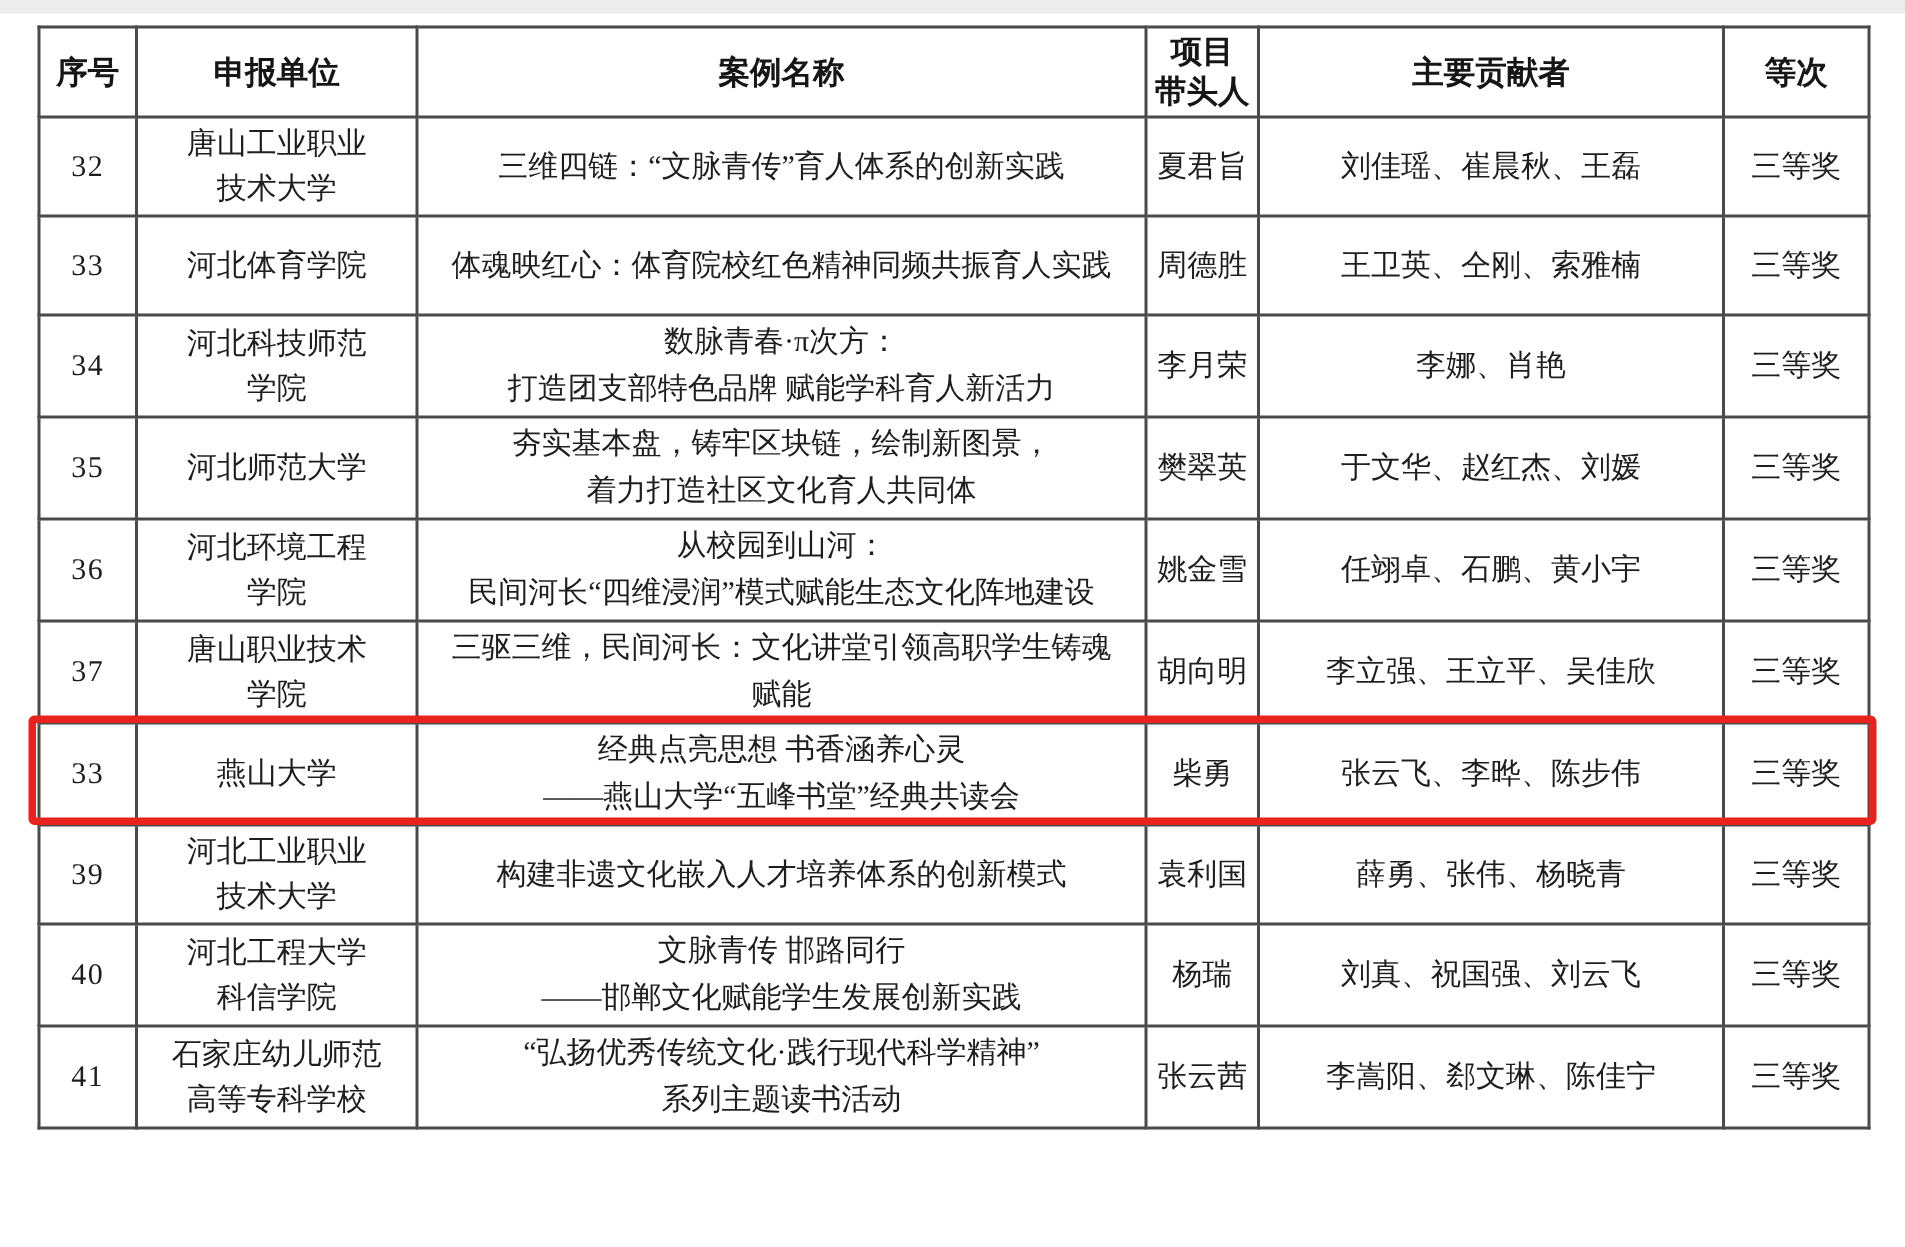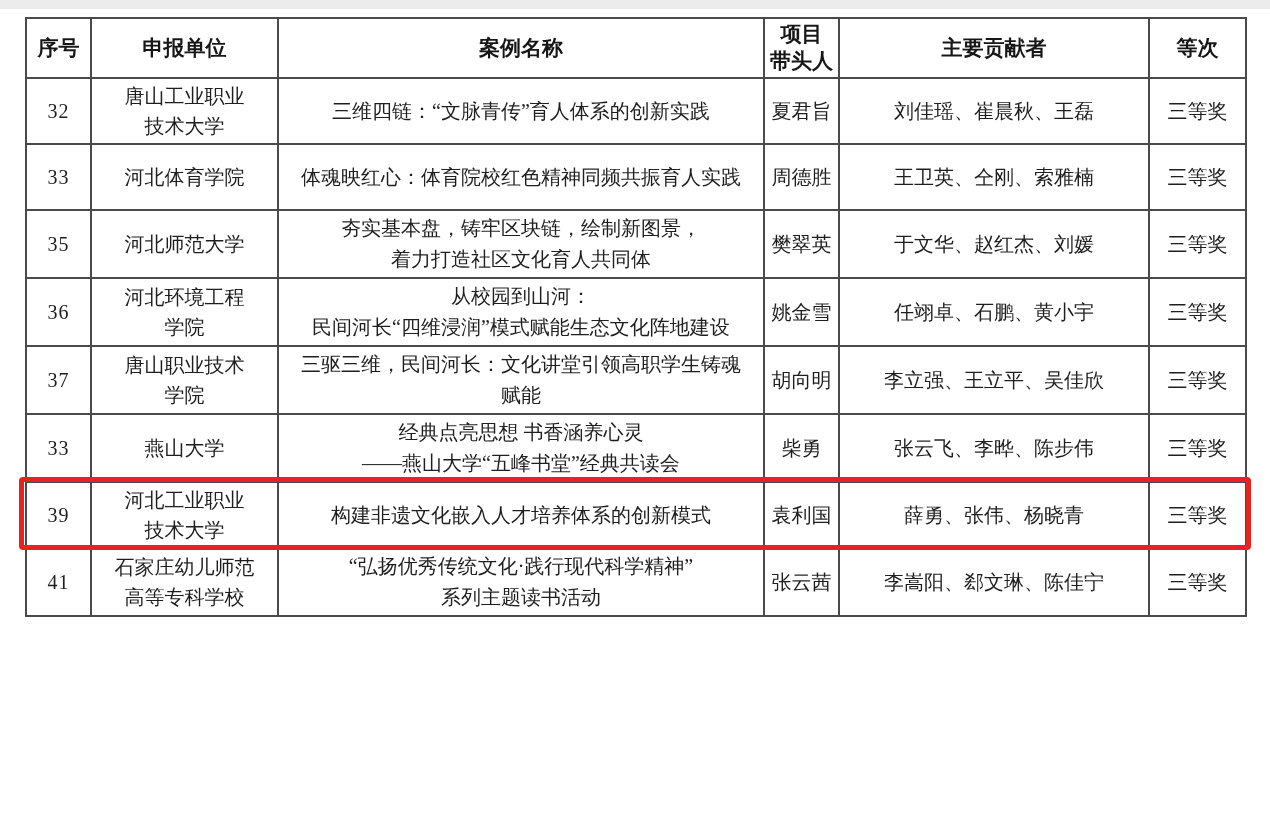--- a/index.html
+++ b/index.html
@@ -79,20 +79,30 @@
     </tr>
       <tr>
       <td class="c-no">33</td>
       <td class="c-unit">河北体育学院</td>
       <td class="c-case">体魂映红心：体育院校红色精神同频共振育人实践</td>
       <td class="c-leader">周德胜</td>
       <td class="c-contrib">王卫英、仝刚、索雅楠</td>
       <td class="c-grade">三等奖</td>
     </tr>
       <tr>
+      <td class="c-no">34</td>
+      <td class="c-unit">河北科技师范
+学院</td>
+      <td class="c-case">数脉青春·π次方：
+打造团支部特色品牌 赋能学科育人新活力</td>
+      <td class="c-leader">李月荣</td>
+      <td class="c-contrib">李娜、肖艳</td>
+      <td class="c-grade">三等奖</td>
+    </tr>
+      <tr>
       <td class="c-no">35</td>
       <td class="c-unit">河北师范大学</td>
       <td class="c-case">夯实基本盘，铸牢区块链，绘制新图景，
 着力打造社区文化育人共同体</td>
       <td class="c-leader">樊翠英</td>
       <td class="c-contrib">于文华、赵红杰、刘媛</td>
       <td class="c-grade">三等奖</td>
     </tr>
       <tr>
       <td class="c-no">36</td>
@@ -126,20 +136,30 @@
       <tr>
       <td class="c-no">39</td>
       <td class="c-unit">河北工业职业
 技术大学</td>
       <td class="c-case">构建非遗文化嵌入人才培养体系的创新模式</td>
       <td class="c-leader">袁利国</td>
       <td class="c-contrib">薛勇、张伟、杨晓青</td>
       <td class="c-grade">三等奖</td>
     </tr>
       <tr>
+      <td class="c-no">40</td>
+      <td class="c-unit">河北工程大学
+科信学院</td>
+      <td class="c-case">文脉青传 邯路同行
+——邯郸文化赋能学生发展创新实践</td>
+      <td class="c-leader">杨瑞</td>
+      <td class="c-contrib">刘真、祝国强、刘云飞</td>
+      <td class="c-grade">三等奖</td>
+    </tr>
+      <tr>
       <td class="c-no">41</td>
       <td class="c-unit">石家庄幼儿师范
 高等专科学校</td>
       <td class="c-case">“弘扬优秀传统文化·践行现代科学精神”
 系列主题读书活动</td>
       <td class="c-leader">张云茜</td>
       <td class="c-contrib">李嵩阳、郄文琳、陈佳宁</td>
       <td class="c-grade">三等奖</td>
     </tr>
     </tbody>

